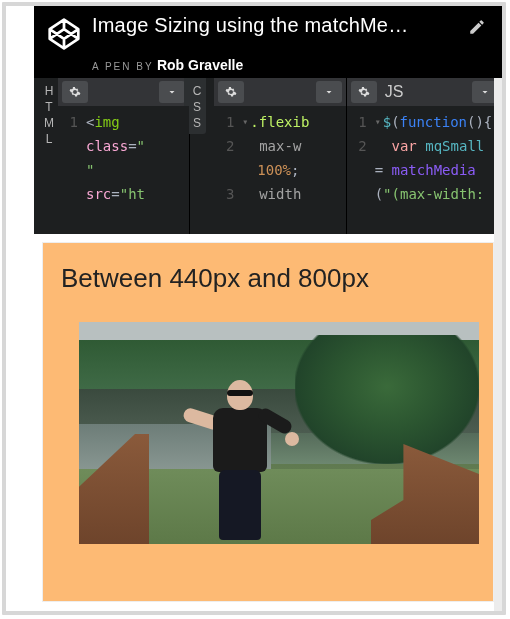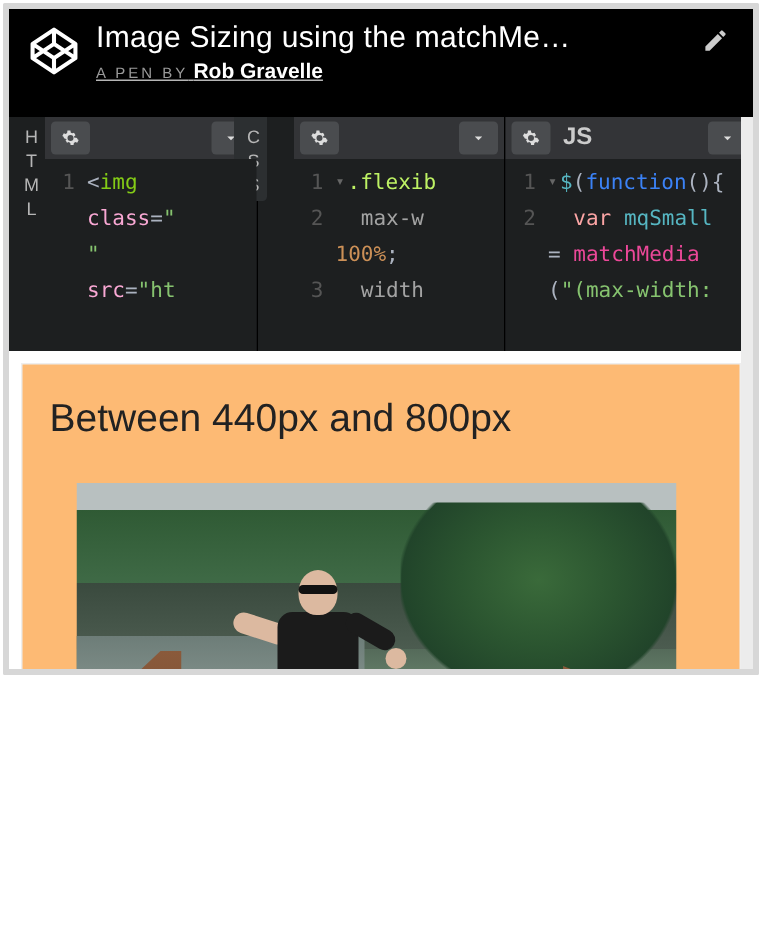--- a/index.html
+++ b/index.html
@@ -8,25 +8,26 @@
     background: #ffffff;
     width: 510px;
     height: 619px;
     overflow: hidden;
     position: relative;
   }
   .frame {
     border: 4px solid #d7d7d7;
     border-radius: 1px;
     width: 504px;
-    height: 448px;
+    height: 613px;
     margin: 2px;
     background: #fff;
     position: relative;
     overflow: hidden;
+    padding-left: 28px;
   }
   
   .header {
     background: #000;
     color: #fff;
     height: 72px;
     padding: 8px 10px 6px 10px;
     display: flex;
     align-items: flex-start;
   }
@@ -39,21 +40,21 @@
   .title-block { flex: 1; padding-left: 8px; overflow: hidden; }
   .title {
     font-size: 20px;
     font-weight: 500;
     white-space: nowrap;
     overflow: hidden;
     text-overflow: ellipsis;
     color: #fff;
     letter-spacing: .2px;
   }
-  .subtitle { font-size: 12px; color: #b5b5b5; margin-top: 2px; text-decoration: underline; }
+  .subtitle { font-size: 12px; color: #b5b5b5; margin-top: 20px; }
   .subtitle .apen { text-transform: uppercase; letter-spacing: 2px; font-size: 10px; color: #9a9a9a; }
   .subtitle .author { color: #fff; font-weight: 600; font-size: 14px; }
   .edit-icon { flex: 0 0 30px; display:flex; align-items:center; justify-content:center; padding-top:4px;}
   .edit-icon svg { width: 18px; height: 18px; fill: #ccc; }
 
   
   .editors {
     background: #1d1f20;
     display: flex;
     height: 156px;
@@ -88,21 +89,21 @@
     background: #333437;
     display: flex;
     align-items: center;
     padding: 0 4px;
     gap: 4px;
   }
   .panel-bar .spacer { flex: 1; }
   .panel-bar .lang {
     color: #ccc;
     font-size: 16px;
-    font-weight: bold;
+    font-weight: normal;
     padding: 0 4px;
   }
   .icon-btn {
     width: 26px; height: 22px;
     background: #4a4c4f;
     border-radius: 3px;
     display:flex; align-items:center; justify-content:center;
     color: #ddd;
     font-size: 12px;
     cursor: pointer;
@@ -129,25 +130,25 @@
     flex: 0 0 28px;
     user-select: none;
   }
   .panel1 .code, .panel1 .panel-bar { margin-left: 24px; }
   .panel2 .code, .panel2 .panel-bar { margin-left: 24px; }
   .tok-tag { color: #84cc16; }
   .tok-attr { color: #f9a8d4; }
   .tok-str { color: #86c36f; }
   .tok-sel { color: #bef264; }
   .tok-prop { color: #a3a3a3; }
-  .tok-num { color: #cc9057; }
+  .tok-num { color: #cc9057; margin-left: 15px; }
   .tok-punc { color: #abb2bf; }
   .tok-kw { color: #fca5a5; }
   .tok-var { color: #56b6c2; }
-  .tok-call { color: #ec4899; }
+  .tok-call { color: #8b5cf6; }
   .tok-fn { color: #3b82f6; }
   .fold { color:#666; font-size:10px; margin-right:2px;}
 
   
   .output-wrap {
     background: #fff;
     padding: 8px;
   }
   .output {
     background: #fdba74;

